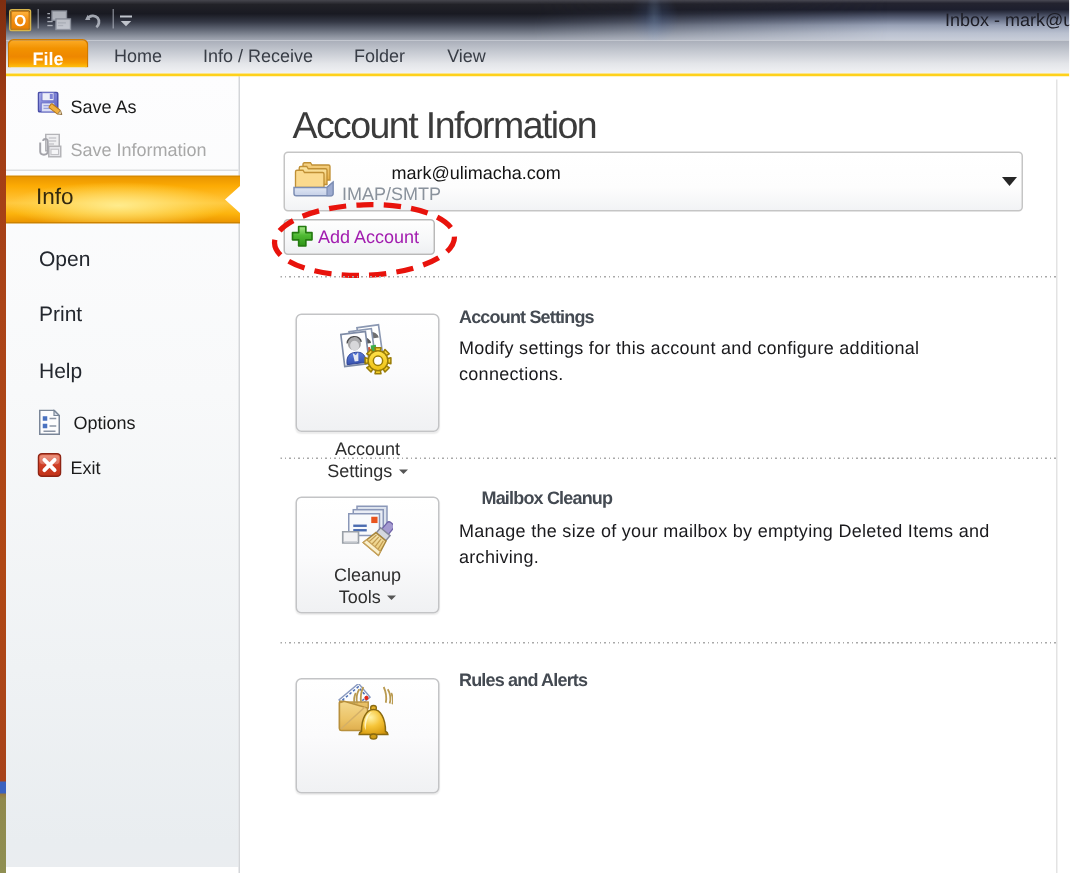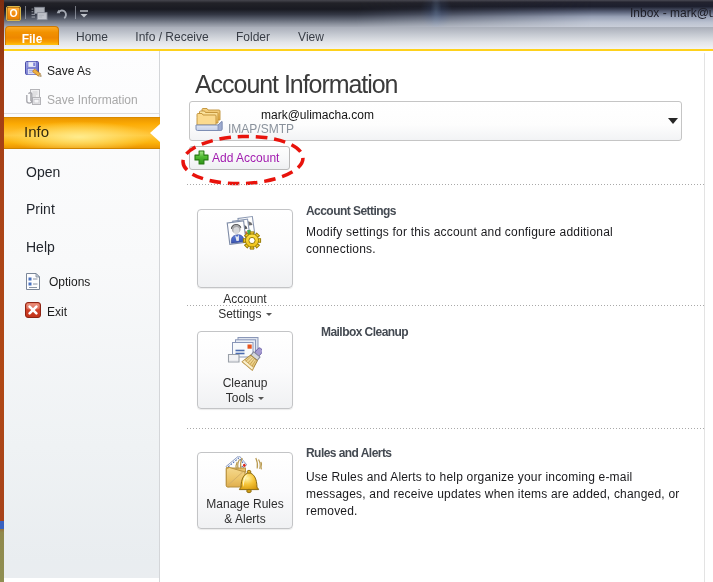--- a/index.html
+++ b/index.html
@@ -344,20 +344,21 @@
         <line x1="20.8" y1="19" x2="19.6" y2="27.5"></line>
           <line x1="22.8" y1="19" x2="22.4" y2="27.5"></line>
         <line x1="24.8" y1="19" x2="25.2" y2="27.5"></line>
           <line x1="26.8" y1="19" x2="28" y2="27.5"></line>
       </g>
       <path d="M17.3 28.5 L30.5 28.5 L29.9 25.7 L17.9 25.7 Z" fill="#faf0cc" stroke="#c8a25a" stroke-width="0.8"></path>
     </g>
   </svg>
   <div class="abs btntext" style="top:376px;">Cleanup<br>Tools <span class="dcaret"></span></div>
   <div class="abs sechead" style="top:325px;padding-left:15px;">Mailbox Cleanup</div>
+  <div class="abs secdesc" style="top:346px;">Manage the size of your mailbox by emptying Deleted Items and<br>archiving.</div>
 
   <div class="abs secbtn" style="top:452px; height:77px;"></div>
 
   <svg class="abs" style="left:224px; top:456px;" width="38" height="38" viewBox="0 0 38 38">
     <defs>
       <radialGradient id="bellg" cx="0.4" cy="0.32" r="0.9">
         <stop offset="0" stop-color="#fff3a8"></stop>
           <stop offset="0.4" stop-color="#f6c53a"></stop>
           <stop offset="0.8" stop-color="#d99d10"></stop>
           <stop offset="1" stop-color="#b97f06"></stop>
@@ -389,17 +390,15 @@
         <path d="M 36.8 6 Q 38.6 9.5 37.6 13.5"></path>
     </g>
 
     <g transform="translate(25,29)">
       <ellipse cx="0" cy="-13" rx="1.9" ry="1.7" fill="#e8b42a" stroke="#8a6a10" stroke-width="0.9"></ellipse>
       <path d="M -8 2.5 C -8 -6.5 -4.5 -12 0 -12 C 4.5 -12 8 -6.5 8 2.5 Q 9.6 3.4 9.6 4.6 L -9.6 4.6 Q -9.6 3.4 -8 2.5 Z" fill="url(#bellg)" stroke="#8a6a10" stroke-width="1"></path>
       <path d="M -5.5 -5 C -5 -8.5 -2.5 -10.5 0 -10.5 C -3.5 -10.5 -5.5 -2 -5 2 C -6.5 -0.5 -6 -3 -5.5 -5 Z" fill="rgba(255,252,220,0.8)"></path>
       <ellipse cx="0" cy="6" rx="2.3" ry="1.7" fill="#d09c14" stroke="#8a6a10" stroke-width="0.9"></ellipse>
     </g>
   </svg>
-  <div class="abs btntext" style="top:497px;">Manage Rules<br>&amp; Alerts</div>
   <div class="abs sechead" style="top:446px;">Rules and Alerts</div>
-  <div class="abs secdesc" style="top:469px;">Use Rules and Alerts to help organize your incoming e-mail<br>messages, and receive updates when items are added, changed, or<br>removed.</div>
 
 </div>
 
 </body></html>

